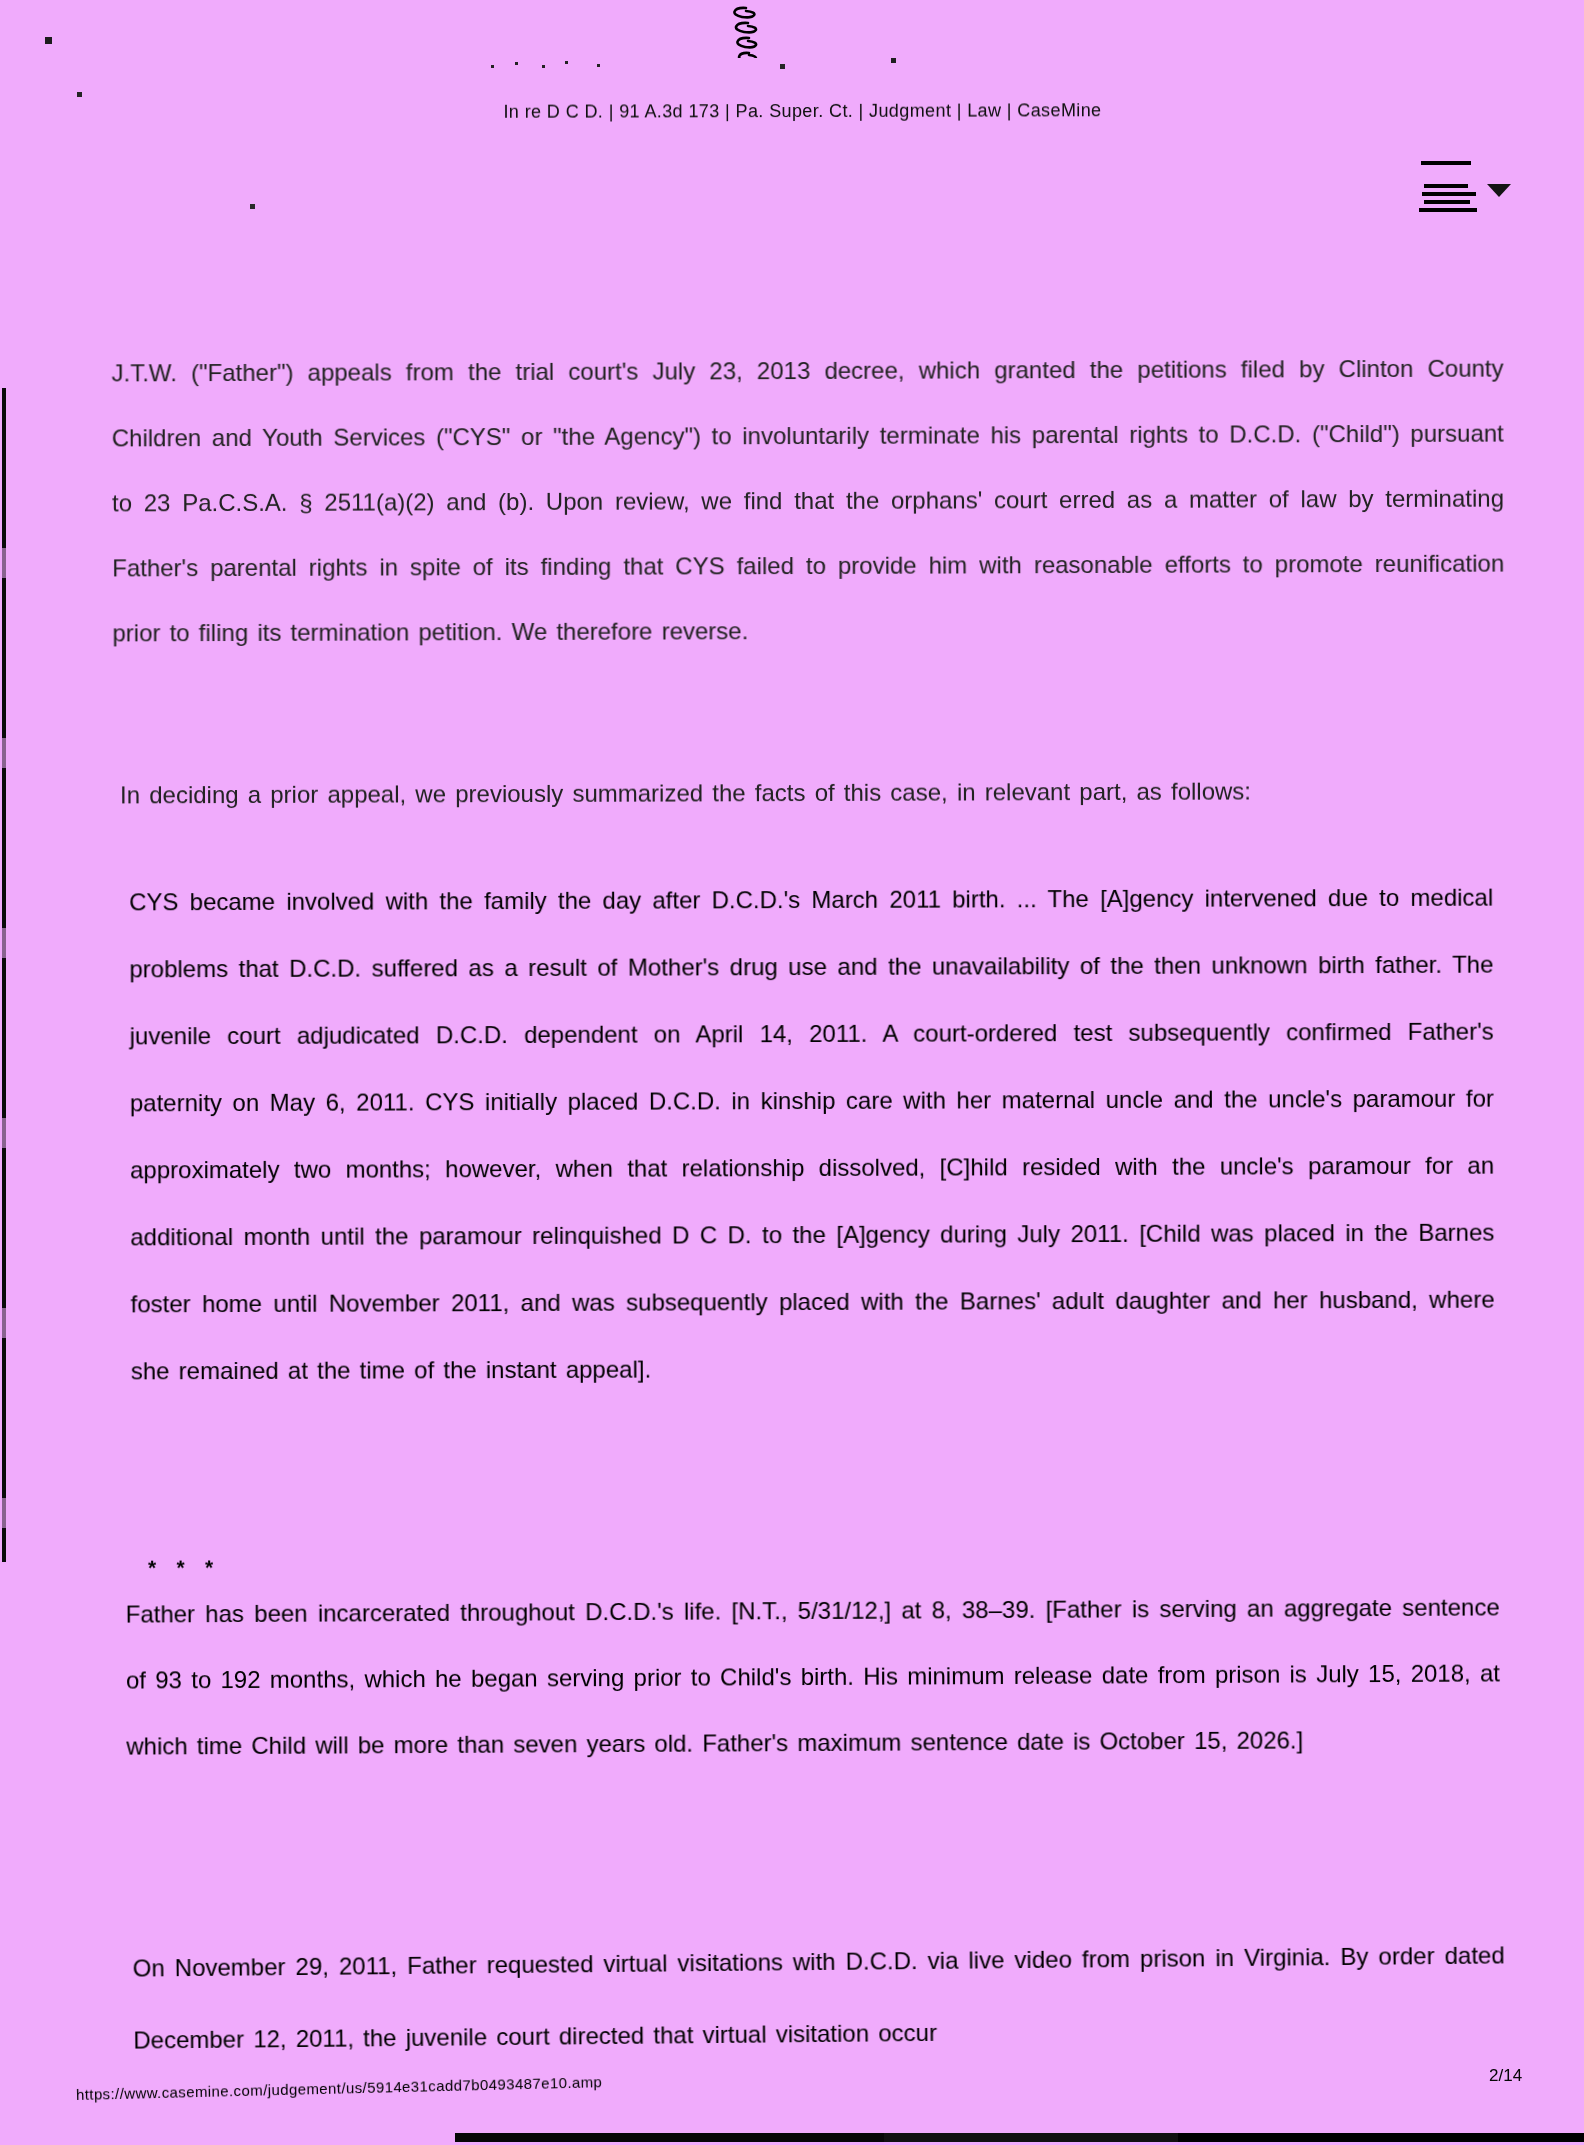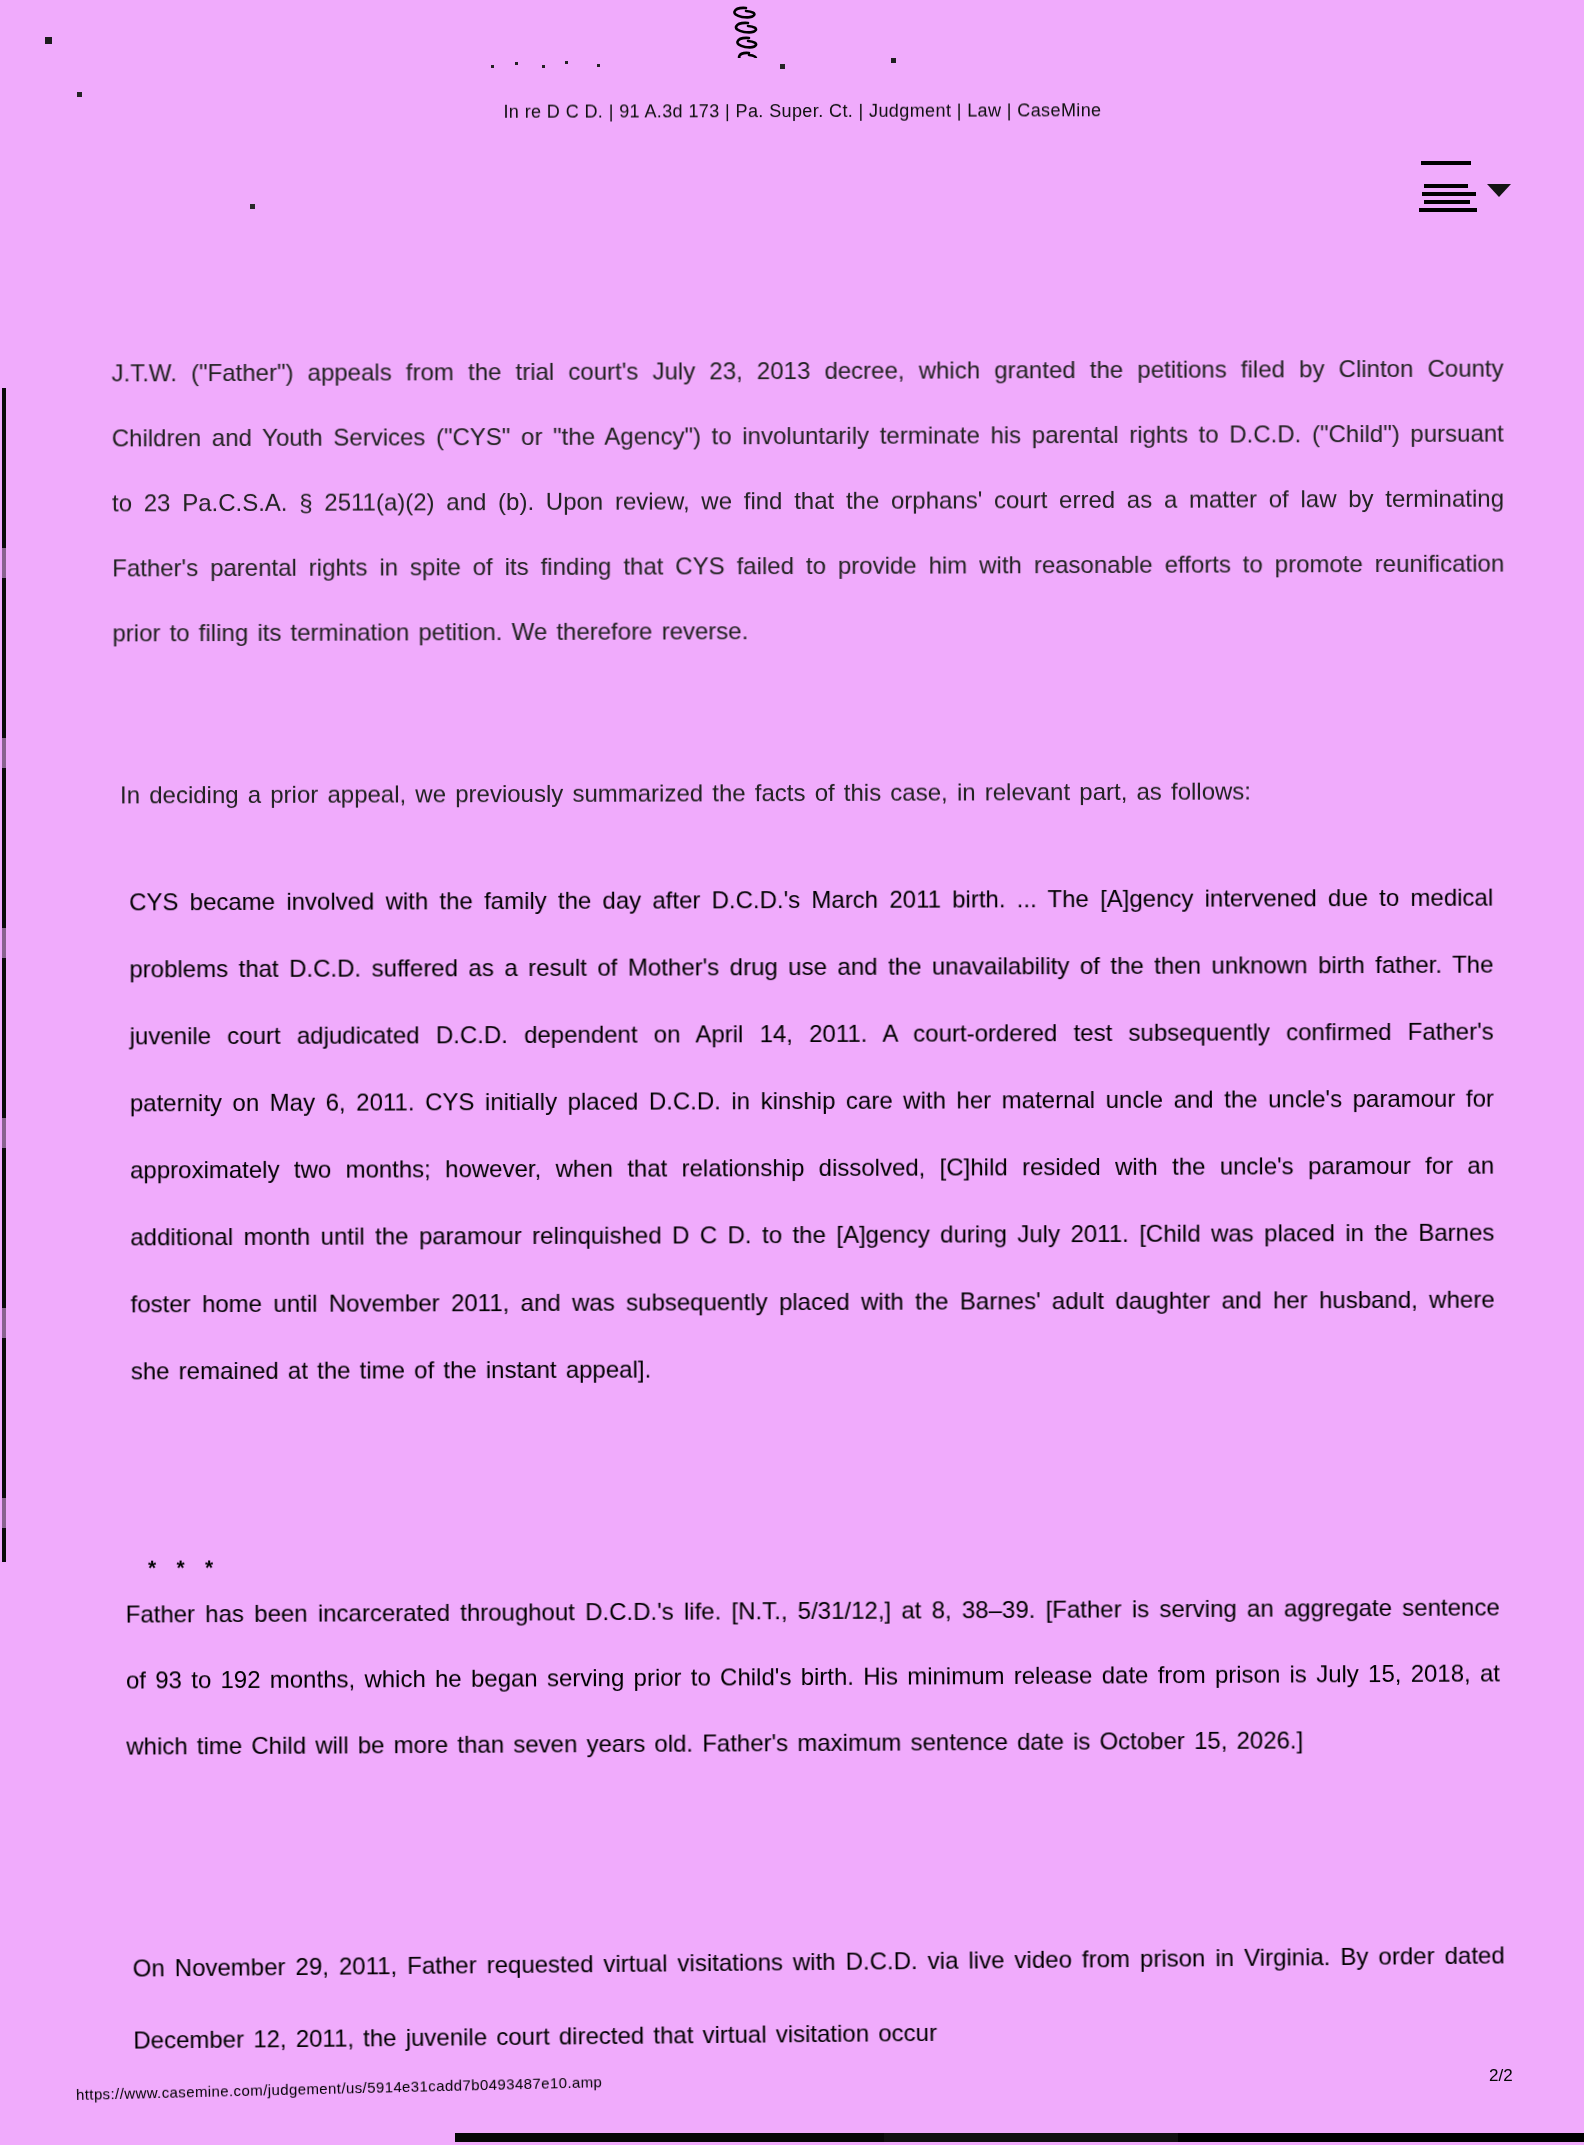--- a/index.html
+++ b/index.html
@@ -122,15 +122,15 @@
 
   <p class="scan-text quote">CYS became involved with the family the day after D.C.D.'s March 2011 birth. ... The [A]gency intervened due to medical problems that D.C.D. suffered as a result of Mother's drug use and the unavailability of the then unknown birth father. The juvenile court adjudicated D.C.D. dependent on April 14, 2011. A court-ordered test subsequently confirmed Father's paternity on May 6, 2011. CYS initially placed D.C.D. in kinship care with her maternal uncle and the uncle's paramour for approximately two months; however, when that relationship dissolved, [C]hild resided with the uncle's paramour for an additional month until the paramour relinquished D C D. to the [A]gency during July 2011. [Child was placed in the Barnes foster home until November 2011, and was subsequently placed with the Barnes' adult daughter and her husband, where she remained at the time of the instant appeal].</p>
 
   <p class="scan-text stars">* * *</p>
 
   <p class="scan-text p5">Father has been incarcerated throughout D.C.D.'s life. [N.T., 5/31/12,] at 8, 38–39. [Father is serving an aggregate sentence of 93 to 192 months, which he began serving prior to Child's birth. His minimum release date from prison is July 15, 2018, at which time Child will be more than seven years old. Father's maximum sentence date is October 15, 2026.]</p>
 
   <p class="scan-text p6">On November 29, 2011, Father requested virtual visitations with D.C.D. via live video from prison in Virginia. By order dated December 12, 2011, the juvenile court directed that virtual visitation occur</p>
 
   <div class="footer-url">https://www.casemine.com/judgement/us/5914e31cadd7b0493487e10.amp</div>
-  <div class="page-number">2/2</div>
+  <div class="page-number">2/14</div>
 
 </div>
 
 </body></html>

